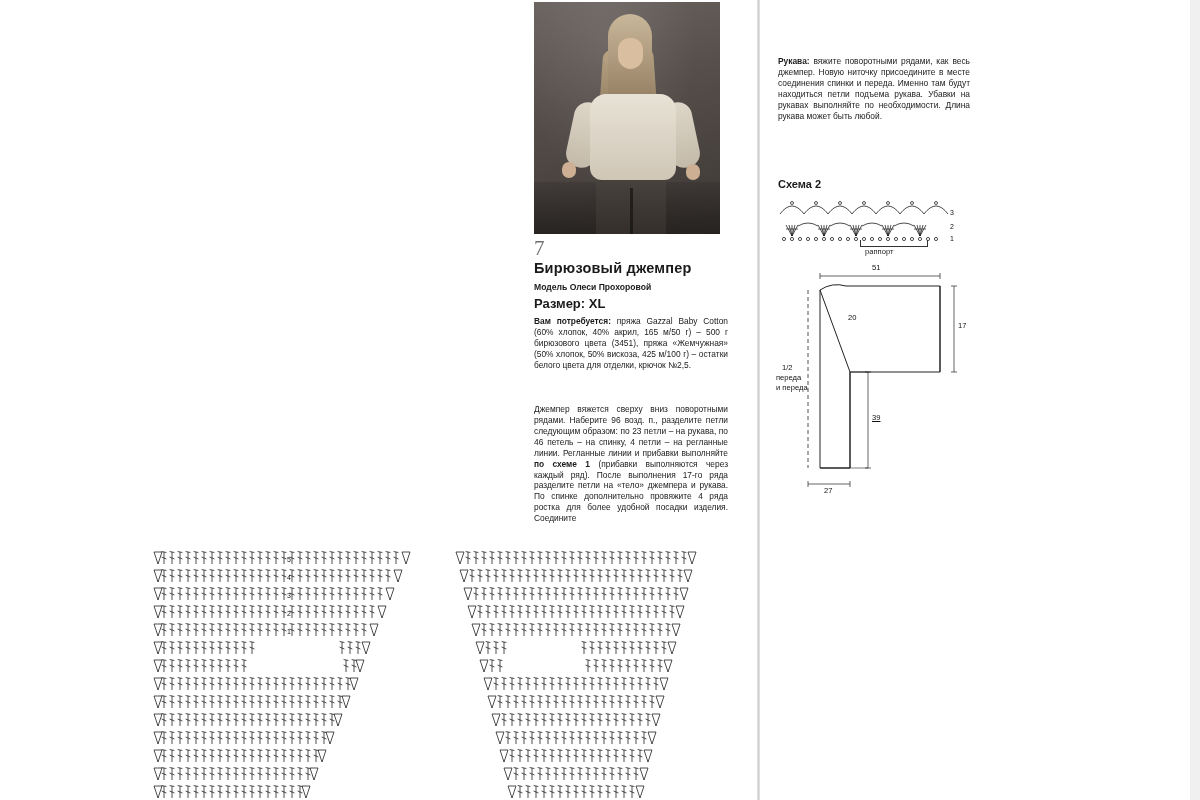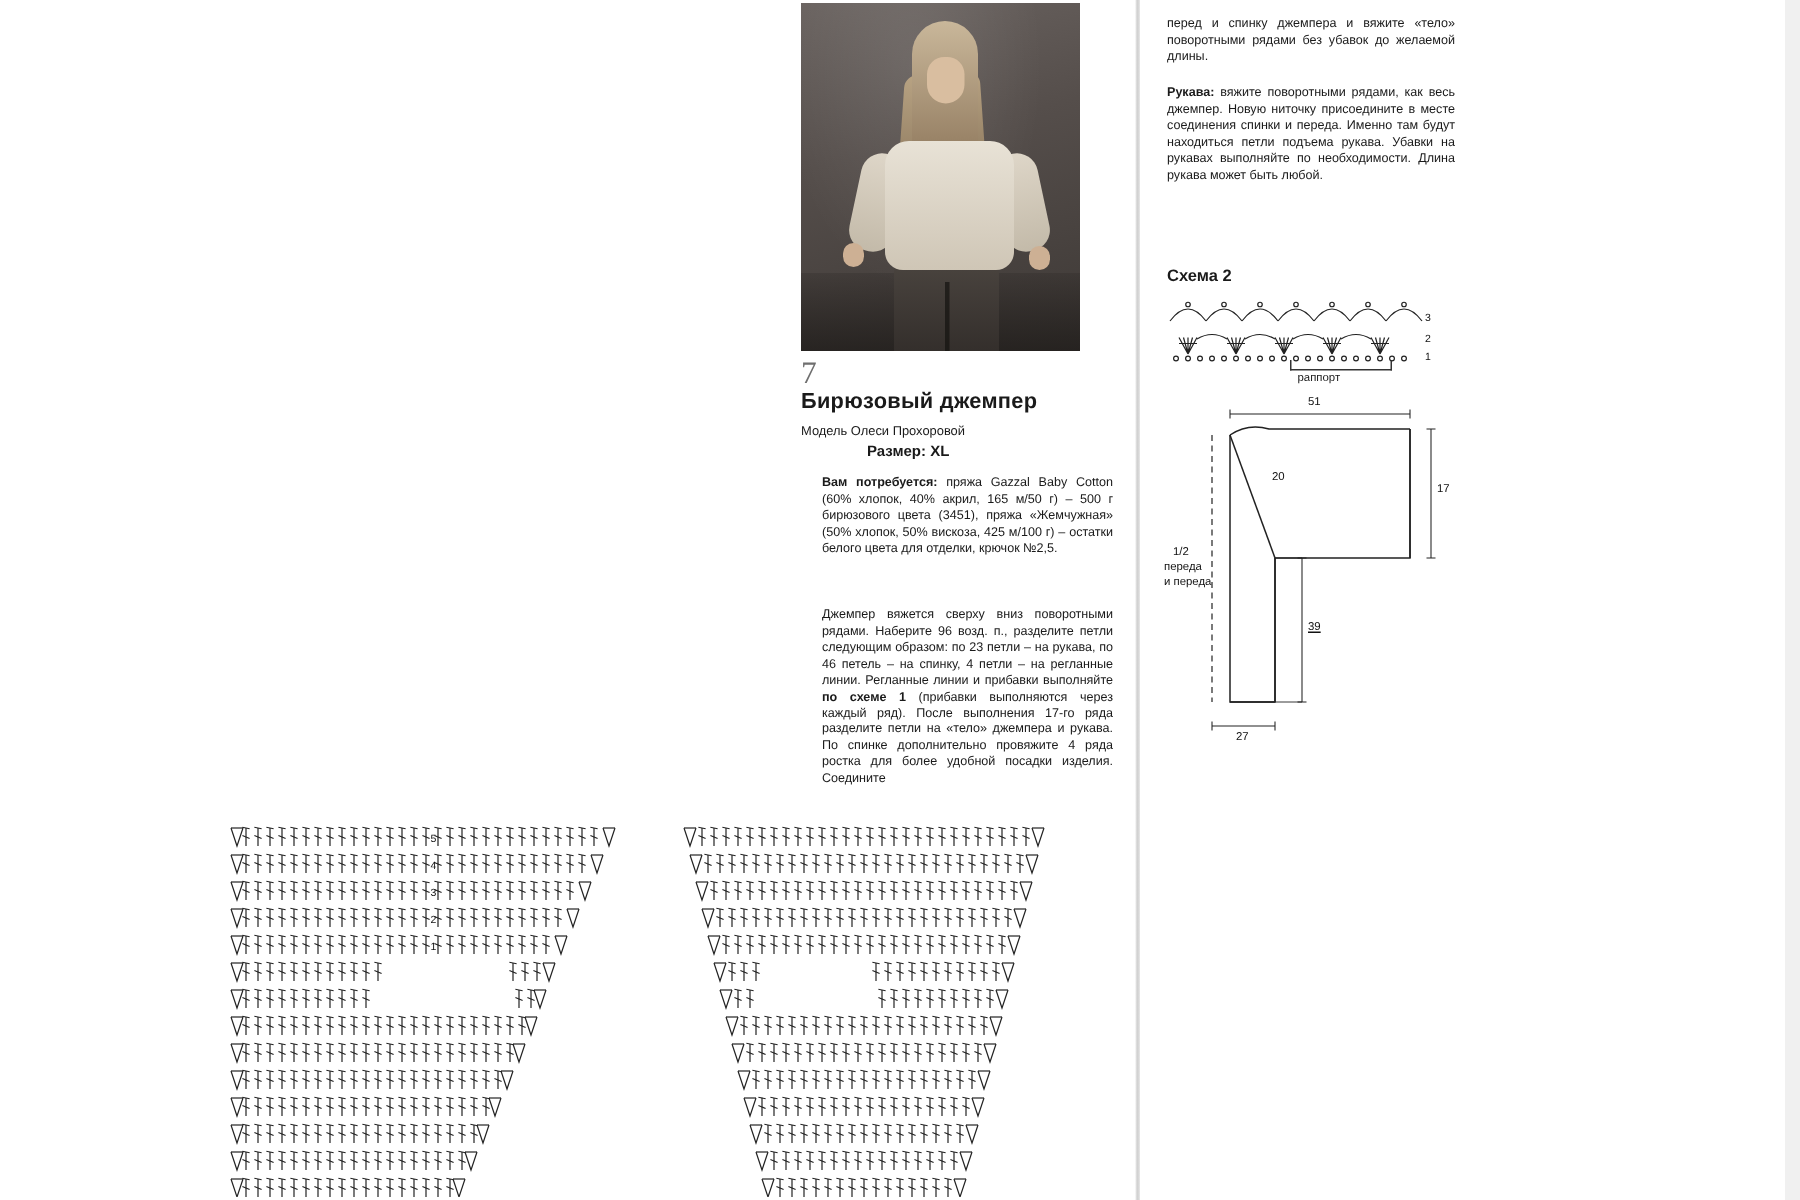--- a/index.html
+++ b/index.html
@@ -159,32 +159,31 @@
     position: absolute;
     left: 534px; top: 260px;
     font-size: 14.5px;
     font-weight: bold;
     letter-spacing: 0.2px;
   }
   .art-author {
     position: absolute;
     left: 534px; top: 282px;
     font-size: 8.6px;
-    font-weight: normal;
+    font-weight: bold;
   }
   .art-size {
     position: absolute;
     left: 534px; top: 296px;
-    font-size: 10px;
+    font-size: 13px;
     font-weight: bold;
-    margin-left: 44px;
   }
   .body-col {
     position: absolute;
-    left: 548px;
+    left: 534px;
     width: 194px;
     font-size: 8.4px;
     line-height: 1.3;
     text-align: justify;
   }
   .body-col.p1 { top: 316px; }
   .body-col.p2 { top: 404px; }
   .body-col b { font-weight: bold; }
 
   
@@ -291,21 +290,20 @@
   <div class="art-size">Размер: XL</div>
 
   <div class="body-col p1">
     <b>Вам потребуется:</b><span> пряжа Gazzal Baby Cotton (60% хлопок, 40% акрил, 165 м/50 г) – 500 г бирюзового цвета (3451), пряжа «Жемчужная» (50% хлопок, 50% вискоза, 425 м/100 г) – остатки белого цвета для отделки, крючок №2,5.</span>
   </div>
 
   <div class="body-col p2">
     <span>Джемпер вяжется сверху вниз поворотными рядами. Наберите 96 возд. п., разделите петли следующим образом: по 23 петли – на рукава, по 46 петель – на спинку, 4 петли – на регланные линии. Регланные линии и прибавки выполняйте </span><b>по схеме 1</b><span> (прибавки выполняются через каждый ряд). После выполнения 17-го ряда разделите петли на «тело» джемпера и рукава. По спинке дополнительно провяжите 4 ряда ростка для более удобной посадки изделия. Соедините</span>
   </div>
 
-  <div class="rcol r1">перед и спинку джемпера и вяжите «тело» поворотными рядами без убавок до желаемой длины.</div>
 
   <div class="rcol r2">
     <b>Рукава:</b><span> вяжите поворотными рядами, как весь джемпер. Новую ниточку присоедините в месте соединения спинки и переда. Именно там будут находиться петли подъема рукава. Убавки на рукавах выполняйте по необходимости. Длина рукава может быть любой.</span>
   </div>
 
 
   <div class="scheme2-title">Схема 2</div>
 
   <div class="scheme2">
     <svg width="190" height="54" viewBox="0 0 190 54">

